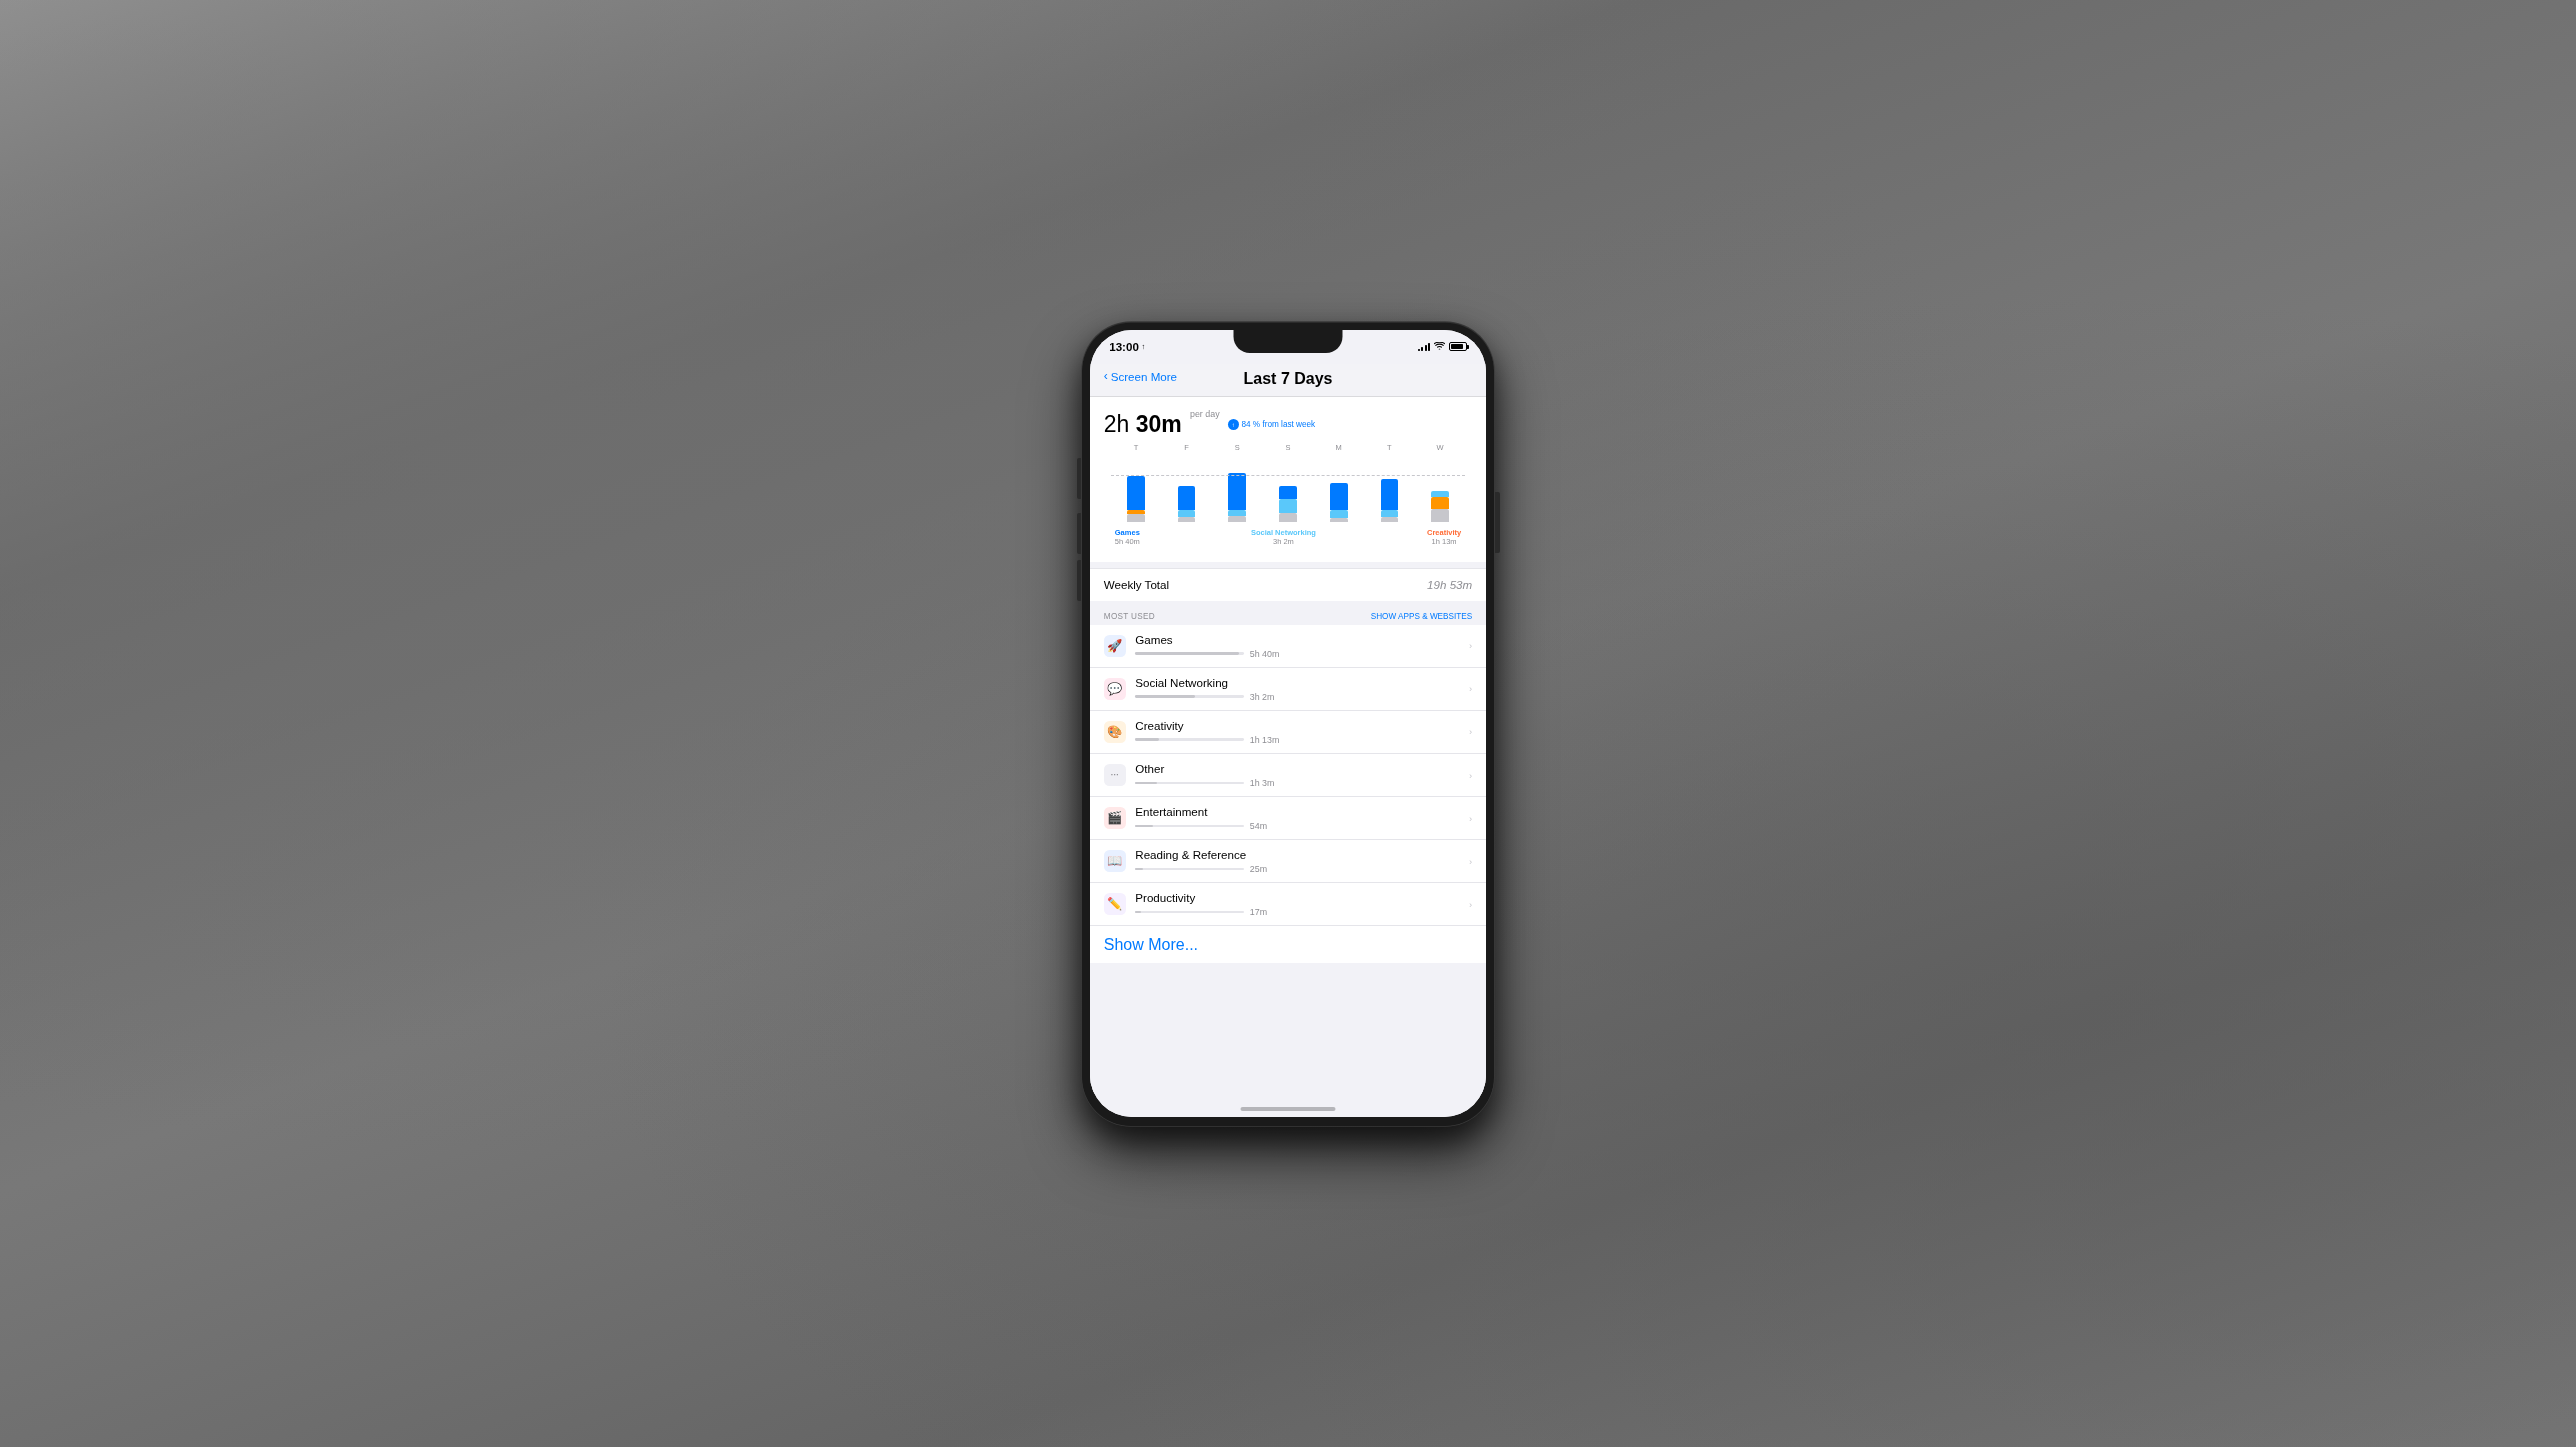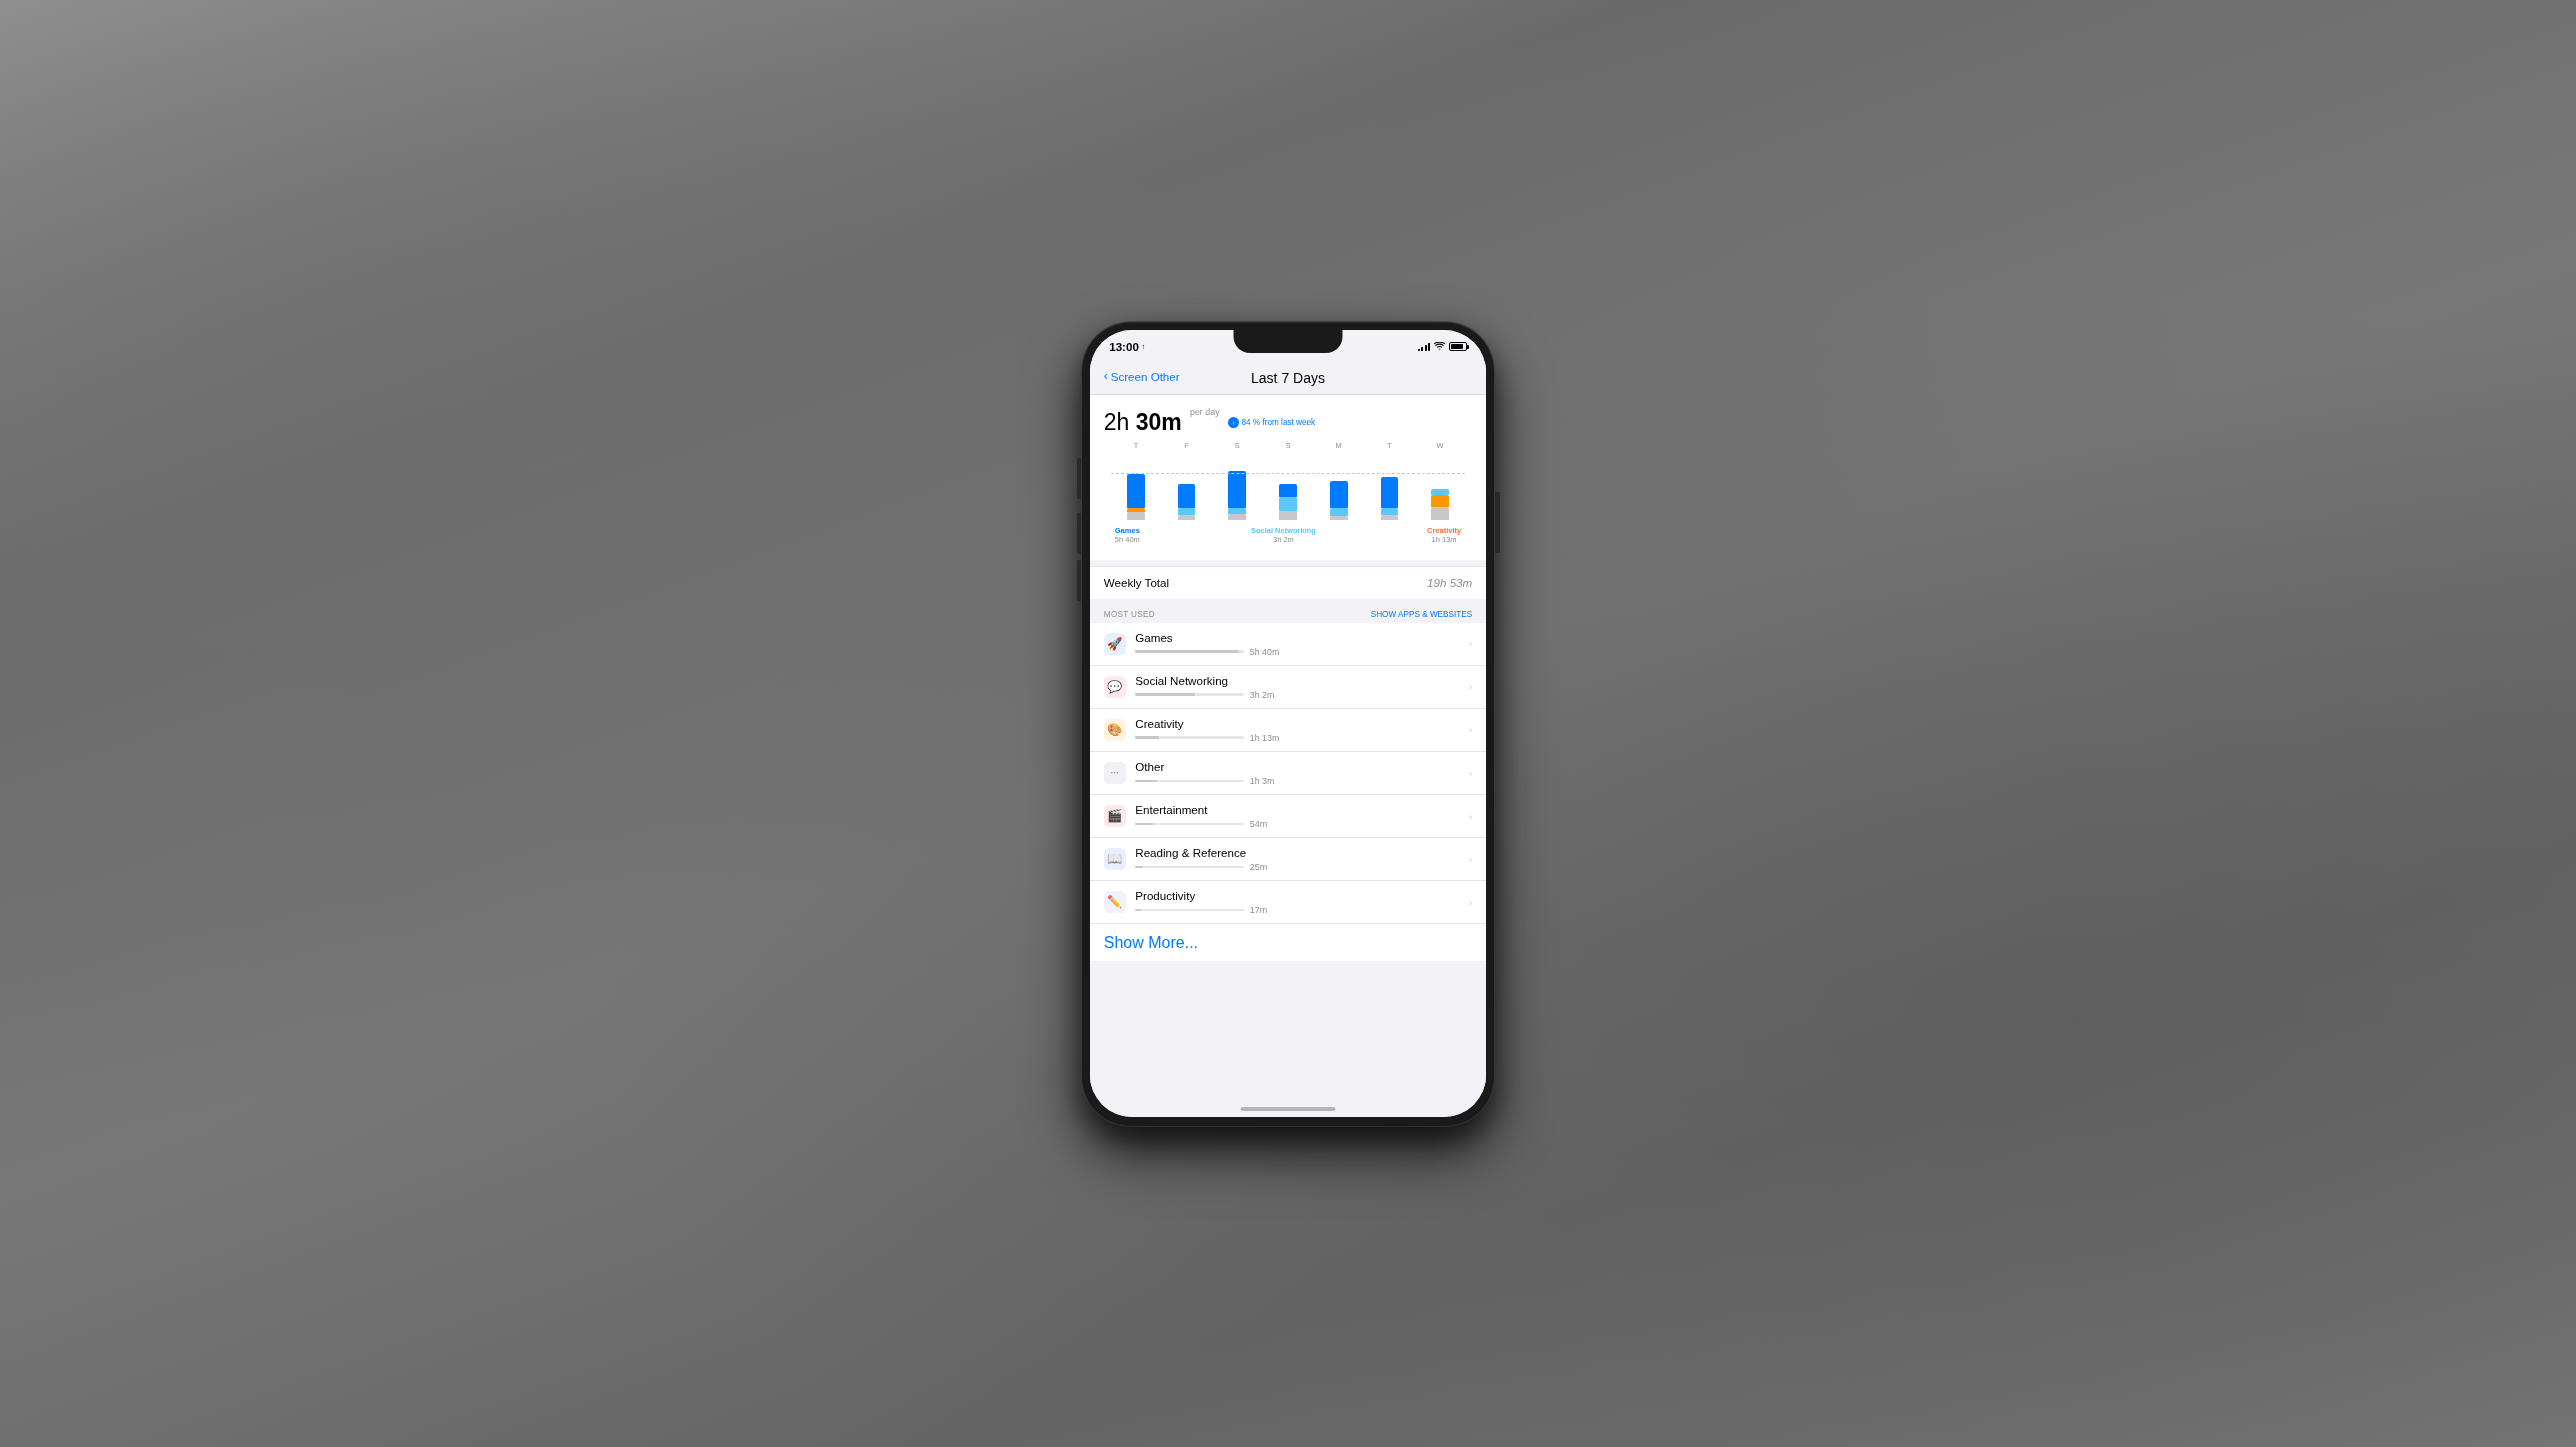--- a/index.html
+++ b/index.html
@@ -200,22 +200,22 @@
       margin-bottom: 1.4px;
     }
 
     .nav-chevron {
       font-size: 12.3px;
       color: #007aff;
       margin-right: 1.4px;
     }
 
     .nav-title {
-      font-size: 14px;
-      font-weight: 400;
+      font-size: 16px;
+      font-weight: 700;
       color: #000;
       text-align: center;
       margin-top: -15px;
       margin-bottom: 1.4px;
     }
 
     
     .scroll-content {
       background: #f2f2f7;
       overflow: hidden;
@@ -524,21 +524,21 @@
             <div class="battery-fill"></div>
           </div>
         </div>
       </div>
 
       <div class="content">
 
         <div class="nav-bar">
           <div class="nav-back">
             <span class="nav-chevron">‹</span>
-            <span>Screen Other</span>
+            <span>Screen More</span>
           </div>
           <div class="nav-title">Last 7 Days</div>
         </div>
 
         <div class="scroll-content">
 
           <div class="summary-section">
             <div class="daily-average">
               <span class="daily-time">
                 <span>2h</span>

